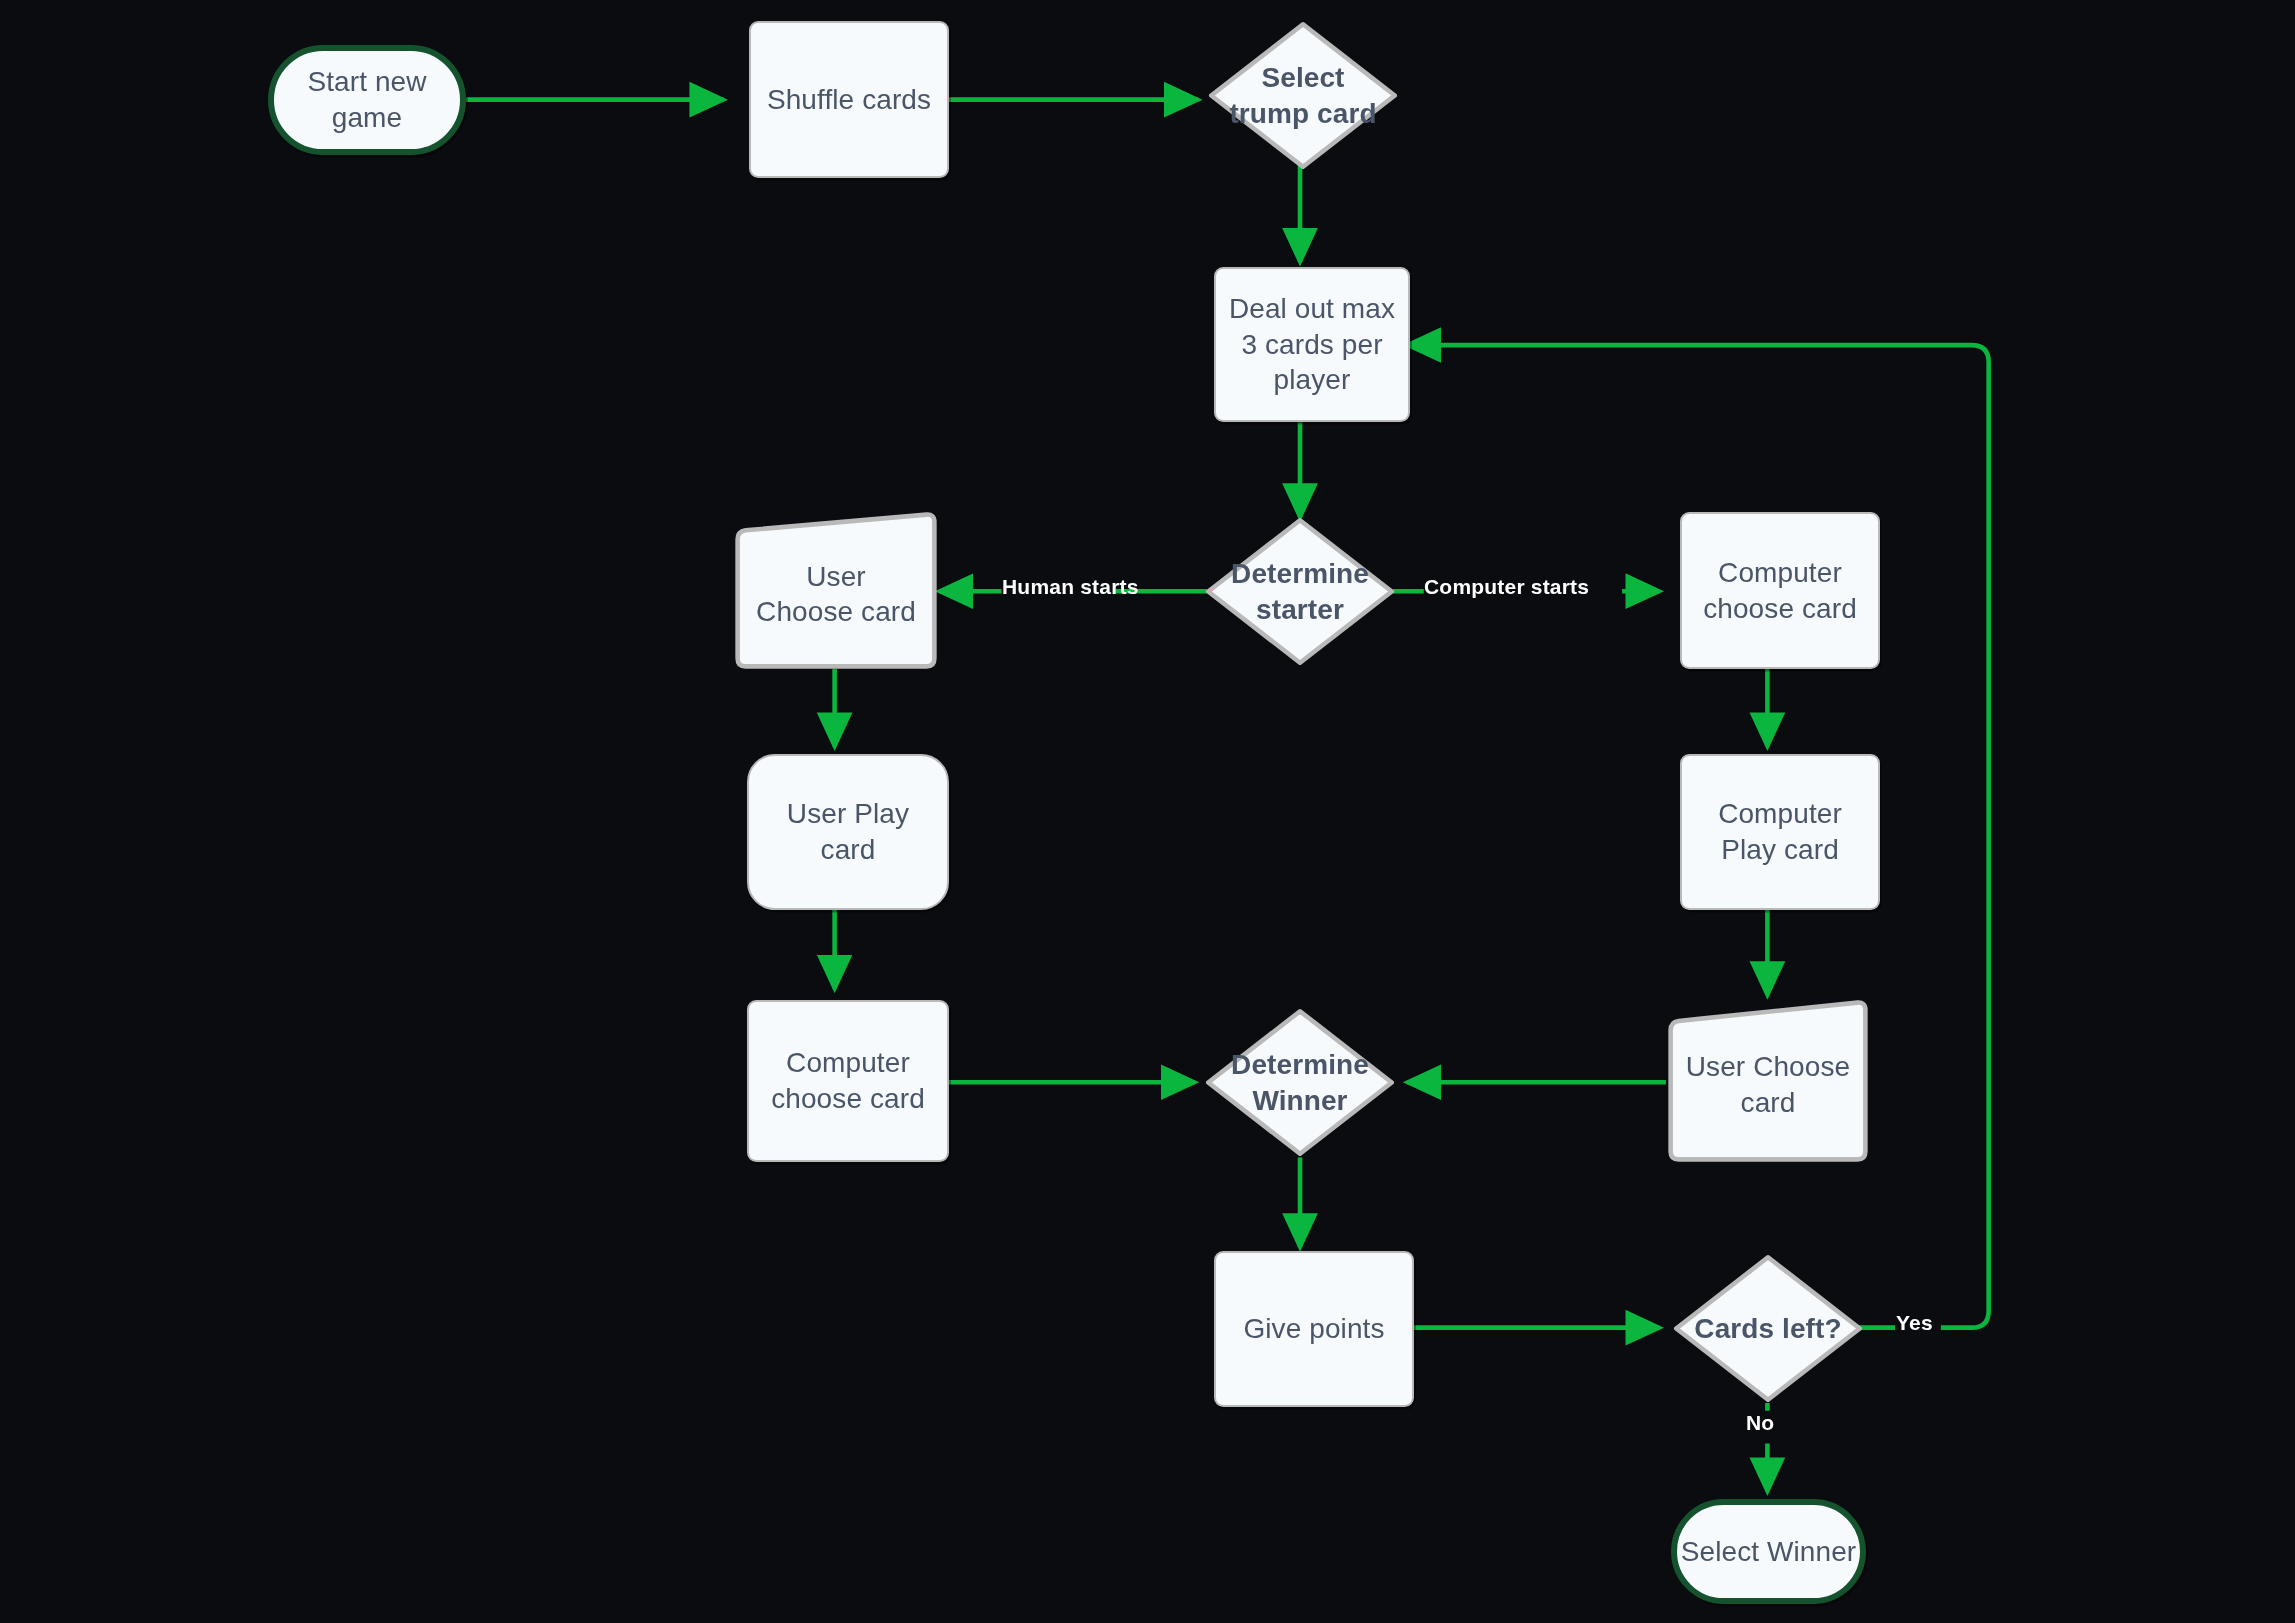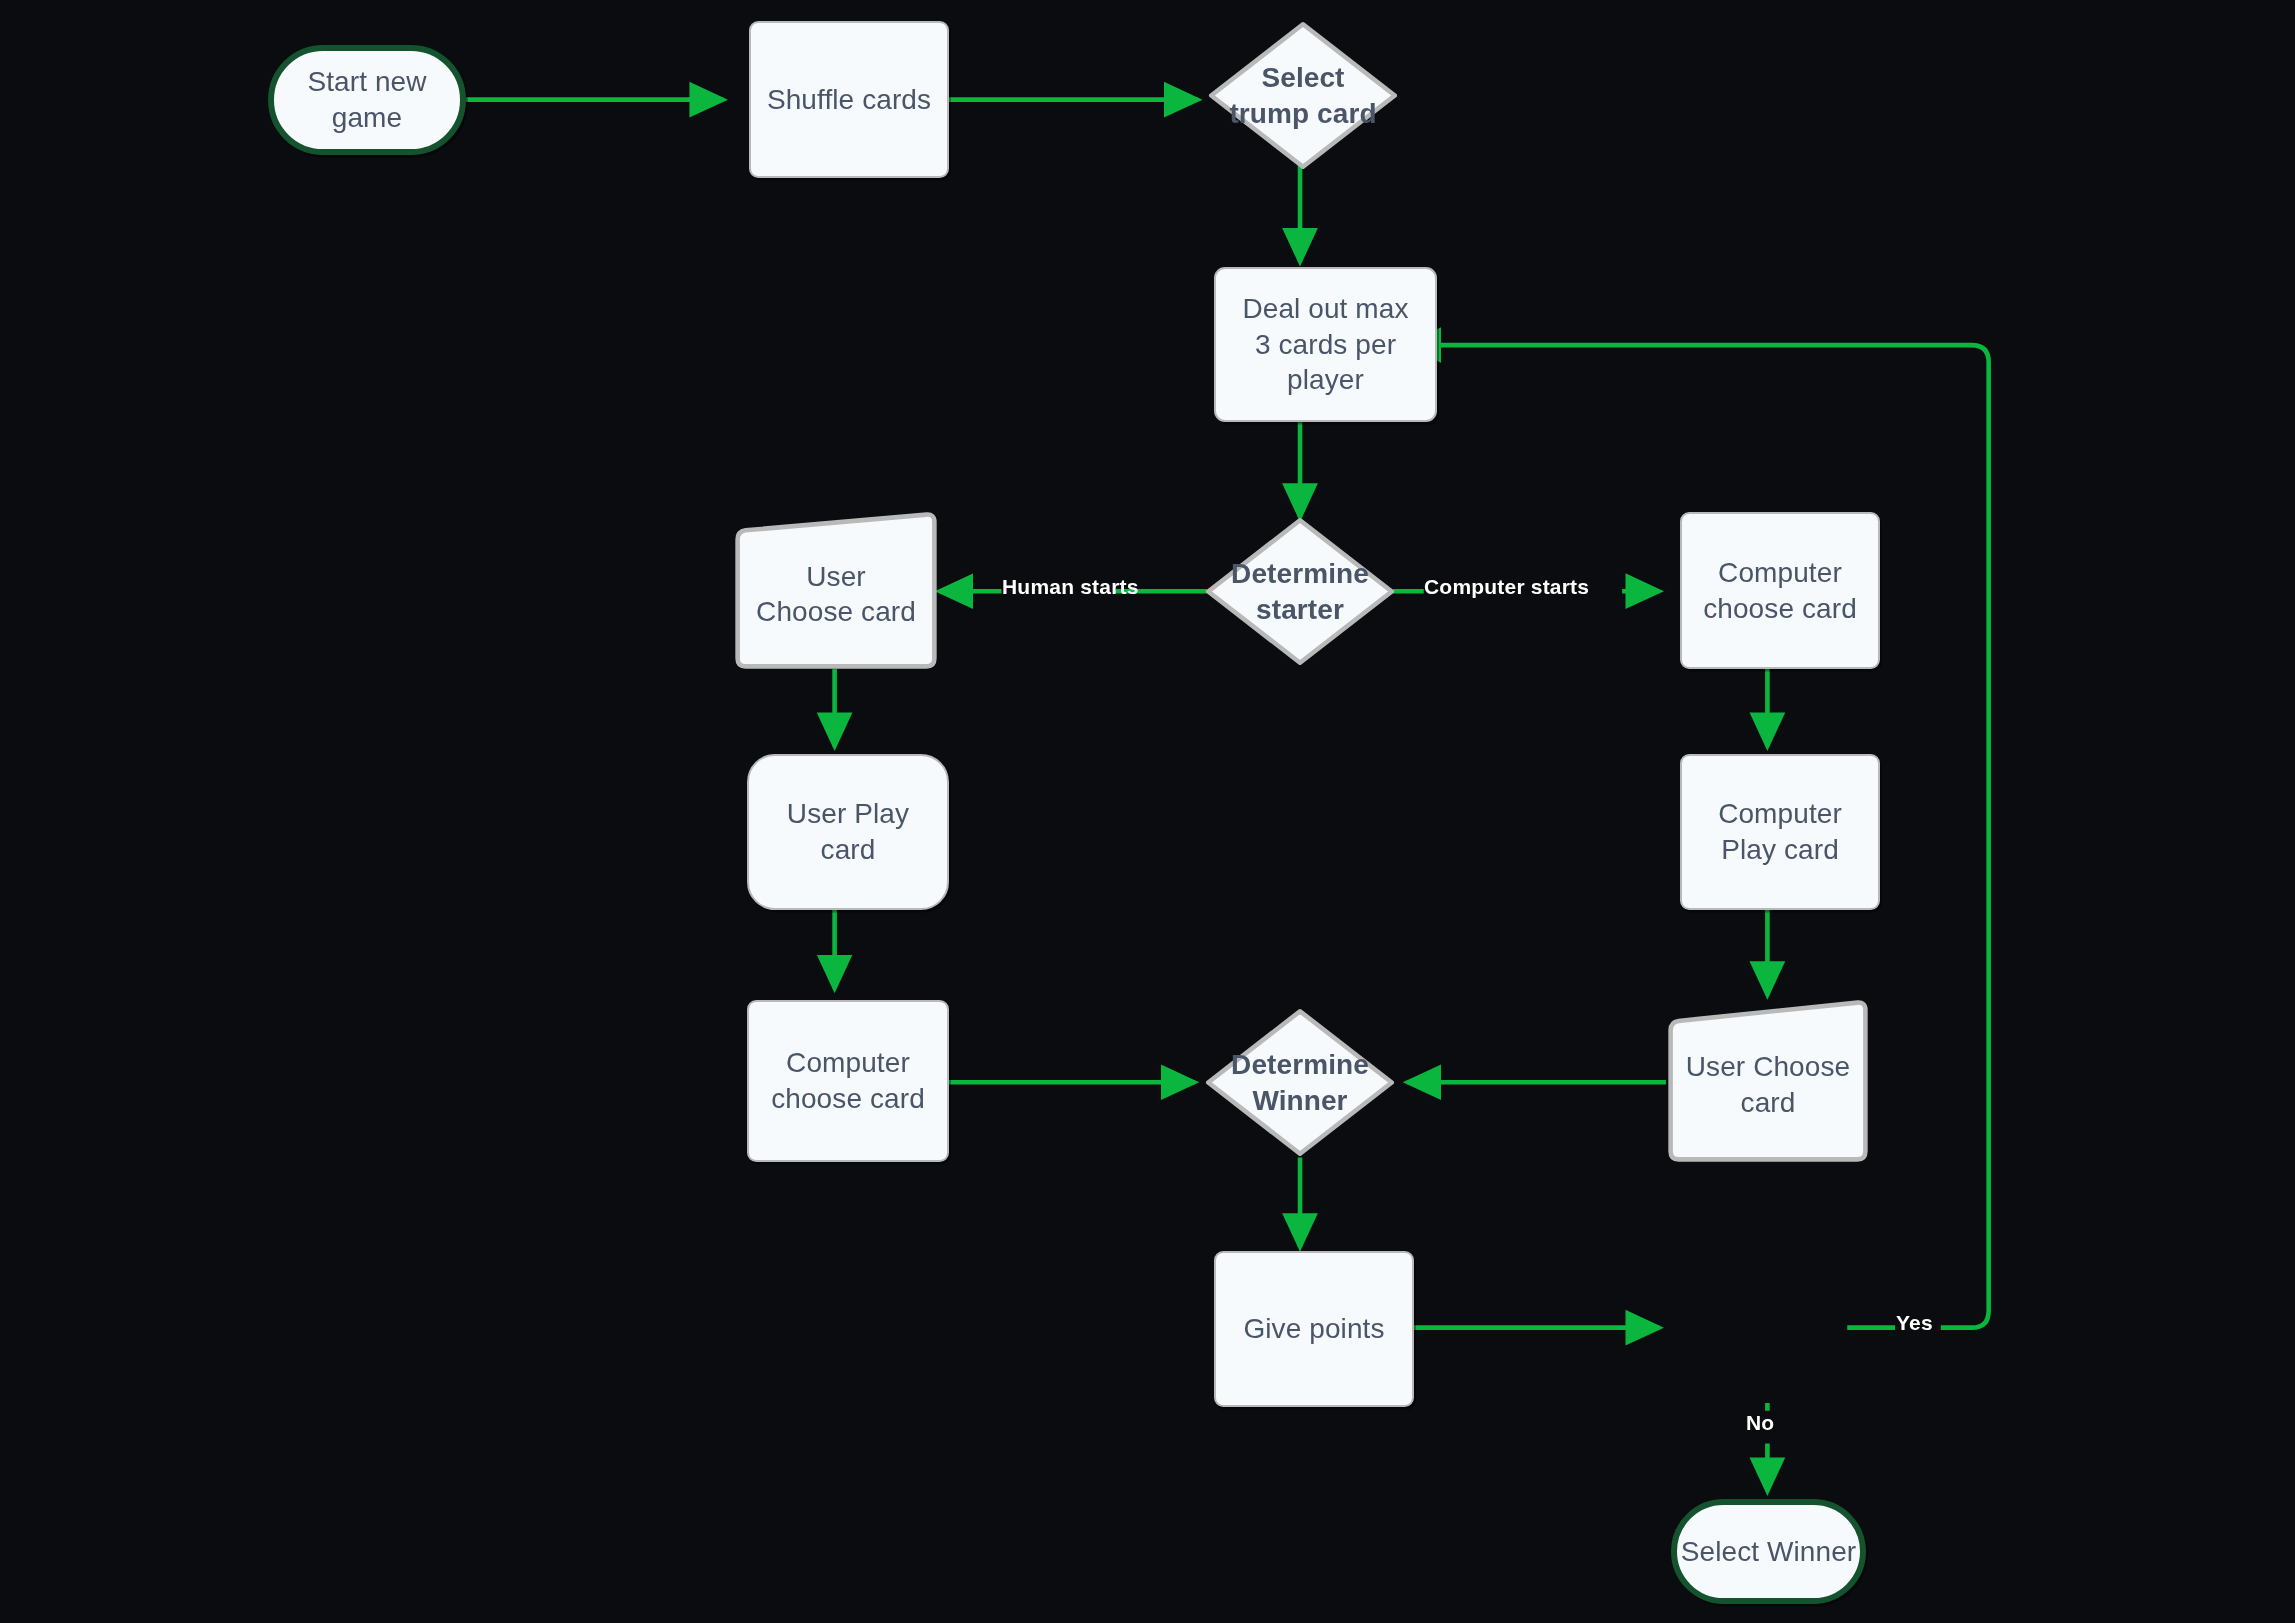--- a/index.html
+++ b/index.html
@@ -152,21 +152,21 @@
   </div>
 
   <div class="node n-diamond" style="left:1208px; top:21px; width:190px; height:149px;">
     <svg class="dia-bg" viewBox="0 0 290 228" preserveAspectRatio="none">
       <polygon points="145,5 285,114 145,223 5,114" fill="#f6fafd" stroke="#b9b9b9" stroke-width="7" stroke-linejoin="round"></polygon>
     </svg>
     <span class="dia-txt">Select
 trump card</span>
   </div>
 
-  <div class="node n-rect" style="left:1202px; top:267px; width:223px; height:155px;border-radius:11px;">
+  <div class="node n-rect" style="left:1202px; top:267px; width:196px; height:155px;">
     <span>Deal out max
 3 cards per
 player</span>
   </div>
 
   <div class="node n-diamond" style="left:1205px; top:517px; width:190px; height:149px;">
     <svg class="dia-bg" viewBox="0 0 290 228" preserveAspectRatio="none">
       <polygon points="145,5 285,114 145,223 5,114" fill="#f6fafd" stroke="#b9b9b9" stroke-width="7" stroke-linejoin="round"></polygon>
     </svg>
     <span class="dia-txt">Determine
@@ -214,20 +214,26 @@
       <polygon points="145,5 285,114 145,223 5,114" fill="#f6fafd" stroke="#b9b9b9" stroke-width="7" stroke-linejoin="round"></polygon>
     </svg>
     <span class="dia-txt">Determine
 Winner</span>
   </div>
 
   <div class="node n-rect" style="left:1202px; top:1251px; width:200px; height:156px;text-align:right;">
     <span>Give points</span>
   </div>
 
+  <div class="node n-diamond" style="left:1673px; top:1254px; width:190px; height:149px;">
+    <svg class="dia-bg" viewBox="0 0 290 228" preserveAspectRatio="none">
+      <polygon points="145,5 285,114 145,223 5,114" fill="#f6fafd" stroke="#b9b9b9" stroke-width="7" stroke-linejoin="round"></polygon>
+    </svg>
+    <span class="dia-txt">Cards left?</span>
+  </div>
 
   <div class="node n-stadium" style="left:1671px; top:1499px; width:195px; height:105px;">
     <span>Select Winner</span>
   </div>
 
   <div class="edge-label" style="left:1002px; top:575px;">
     <span>Human starts</span>
   </div>
 
   <div class="edge-label" style="left:1424px; top:575px;">

